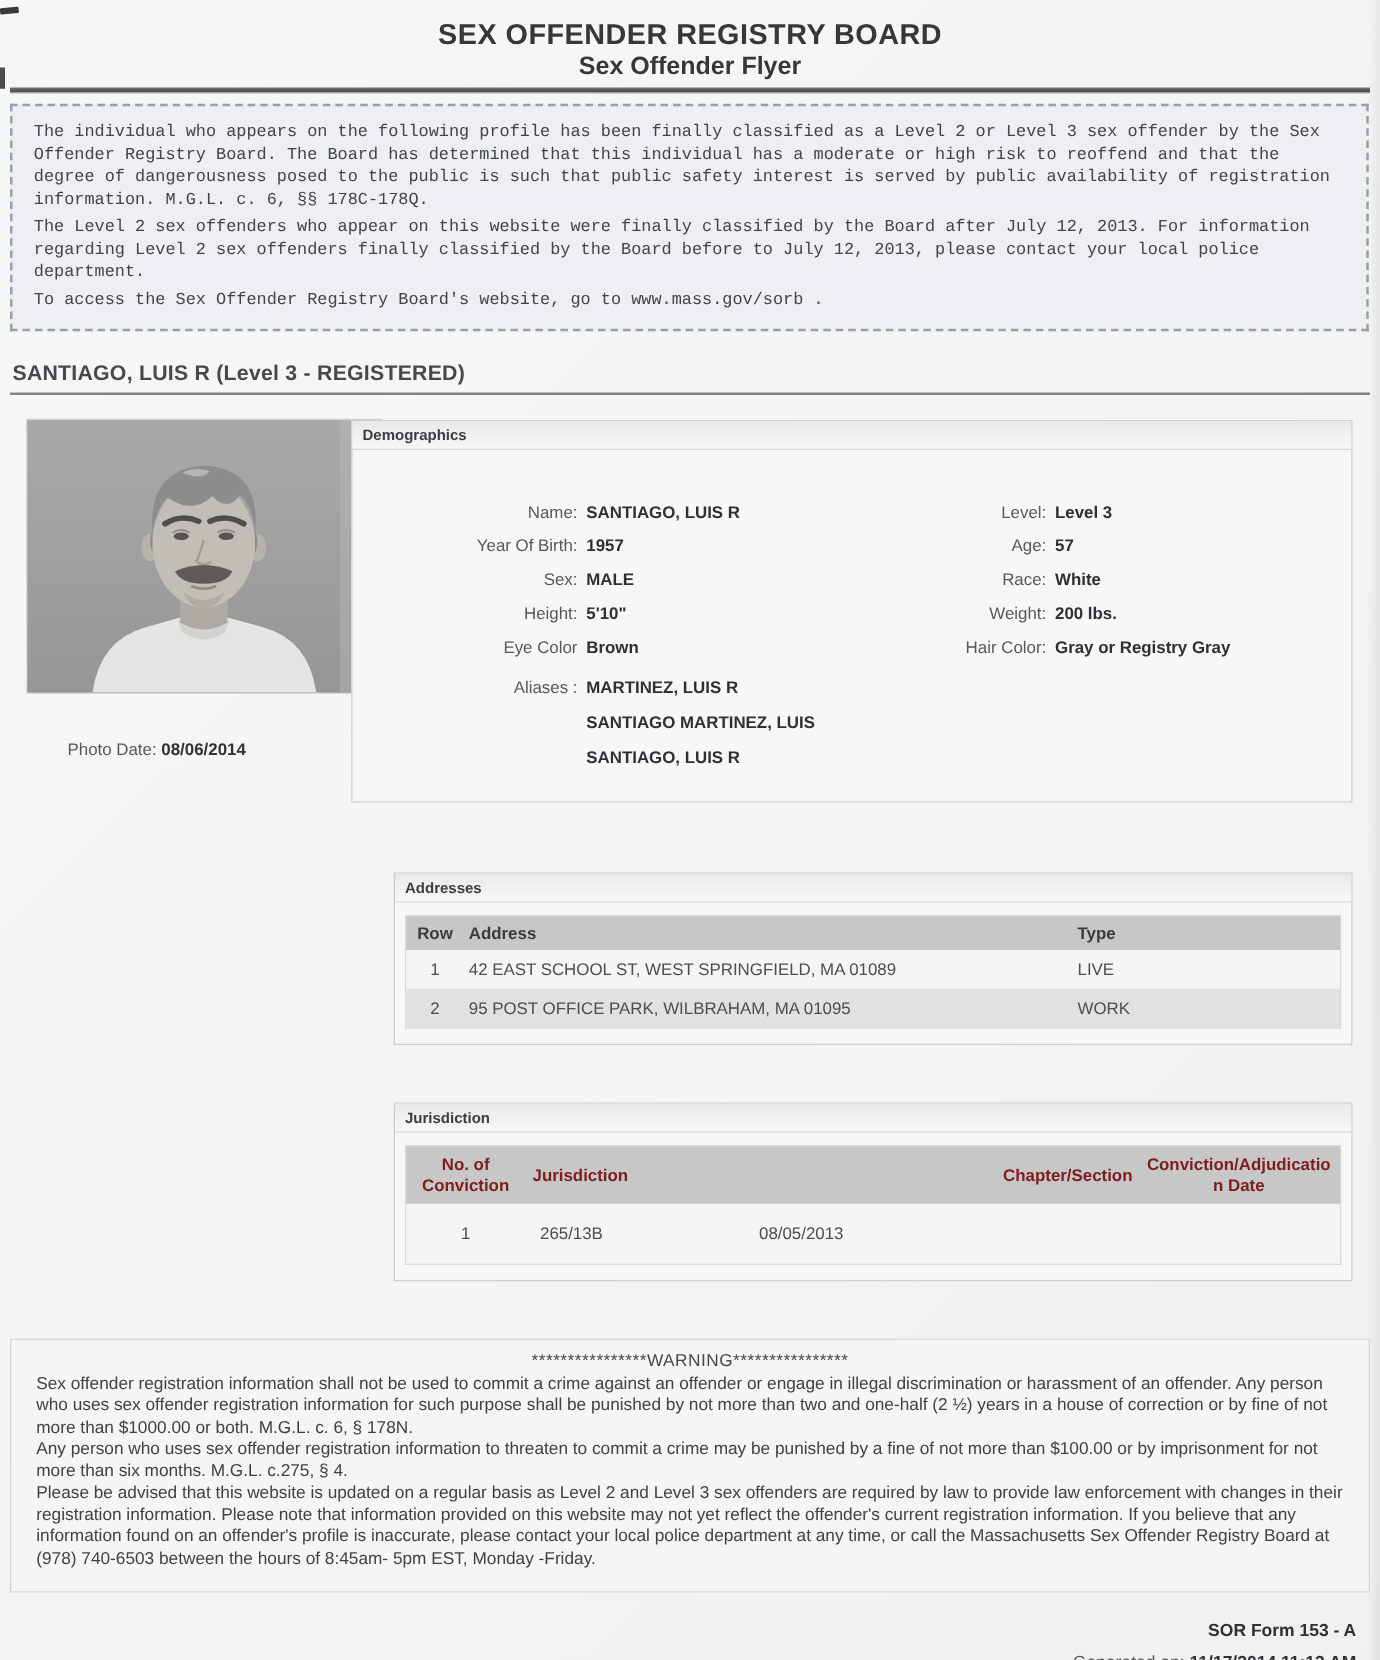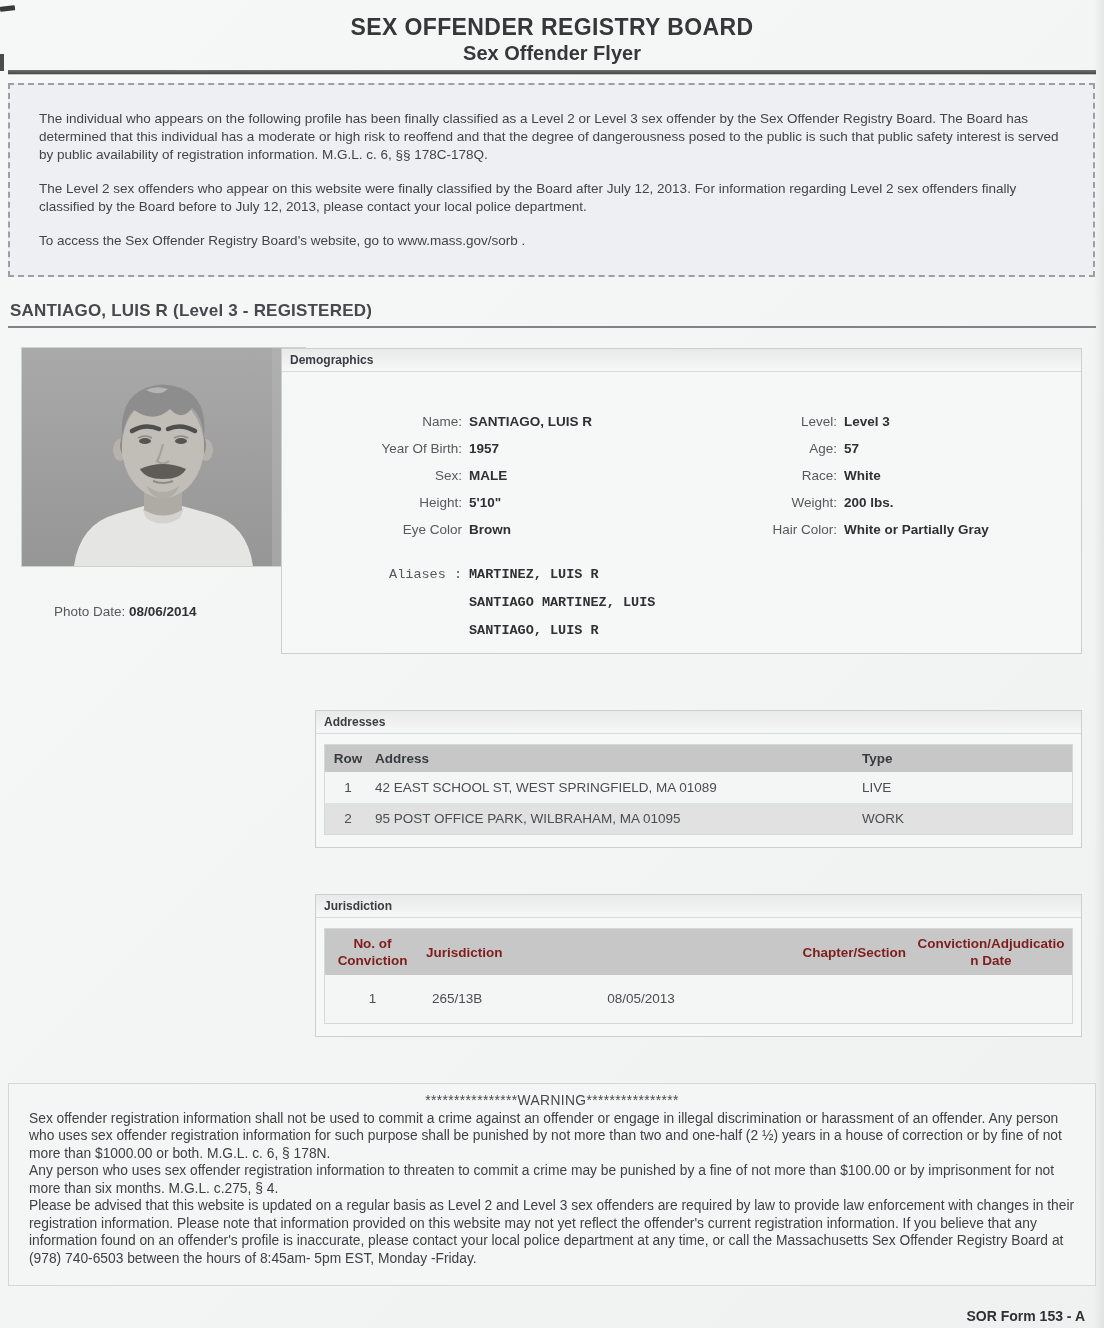--- a/index.html
+++ b/index.html
@@ -25,21 +25,21 @@
   .doc-subtitle {
     margin:0; text-align:center;
     font-size:20px; line-height:22px; font-weight:bold; color:#353739;
   }
   .thick-rule { margin:6px 8px 0 8px; height:4px; background:linear-gradient(180deg,#707070,#474747); box-shadow:0 1px 0 rgba(120,125,122,.4); }
 
   .notice {
     margin:9px 9px 0 8px; border:2px dashed #98a1a7; background:#edeff2;
     padding:9px 13px; font-size:13.5px; line-height:18px; color:#40454a;
   }
-  .notice p { margin:16px; }
+  .notice p { margin:4px;font-family:Liberation Mono, monospace; }
 
   .offender-heading {
     margin:24px 8px 0; padding:0 2px 5px;
     border-bottom:2px solid #808486;
     font-size:17px; line-height:20px; font-weight:bold; color:#46494c; letter-spacing:.2px;
   }
 
   .profile { display:flex; margin:20px 22px 0; gap:10px; }
   .photo-col { width:249px; flex:none; }
   .photo-frame { width:283px; height:218px; background:#a2a2a2; box-shadow:0 0 0 1px #ced2cf; }
@@ -56,21 +56,21 @@
     border-bottom:1px solid #d7dad7;
   }
   .demo-body { padding:36px 10px 20px; }
   .demo-cols { display:flex; }
   .demo-left { width:425px; flex:none; }
   .demo-right { flex:1; }
   .demo-row { display:flex; height:27px; line-height:27px; font-size:13.5px; }
   .demo-label { width:170px; text-align:right; color:#55595c; flex:none; }
   .demo-right .demo-label { width:120px; }
   .demo-value { margin-left:7px; font-weight:bold; color:#2e3133; }
-  .aliases-row { display:flex; margin-top:18px; font-size:13.5px;font-family:Liberation Mono, monospace; }
+  .aliases-row { display:flex; margin-top:5px; font-size:13.5px; }
   .aliases-label { width:170px; flex:none; text-align:right; color:#55595c; line-height:28px; }
   .aliases-values { margin-left:7px; }
   .alias { font-weight:bold; line-height:28px; color:#2e3133; }
 
   .stack { margin-left:315px; margin-right:22px; }
   .addresses-box { margin-top:56px; }
   .inner-table { margin:10px 8px 12px; border:1px solid #d6d9d6; font-size:13.5px; background:#f4f6f5; }
   .addr-head { display:flex; background:#c7c7c7; height:27px; line-height:27px; font-weight:bold; color:#393c3f; }
   .col-rownum { width:46px; flex:none; text-align:center; }
   .col-address { flex:1; padding-left:4px; }
@@ -220,21 +220,21 @@
             <div class="demo-row">
               <span class="demo-label">Race:</span>
               <span class="demo-value">White</span>
             </div>
             <div class="demo-row">
               <span class="demo-label">Weight:</span>
               <span class="demo-value">200 lbs.</span>
             </div>
             <div class="demo-row">
               <span class="demo-label">Hair Color:</span>
-              <span class="demo-value">White or Partially Gray</span>
+              <span class="demo-value">Gray or Registry Gray</span>
             </div>
           </div>
         </div>
       </div>
     </div>
   </section>
 
   <div class="stack">
     <section class="box addresses-box">
       <div class="box-header">Addresses</div>

